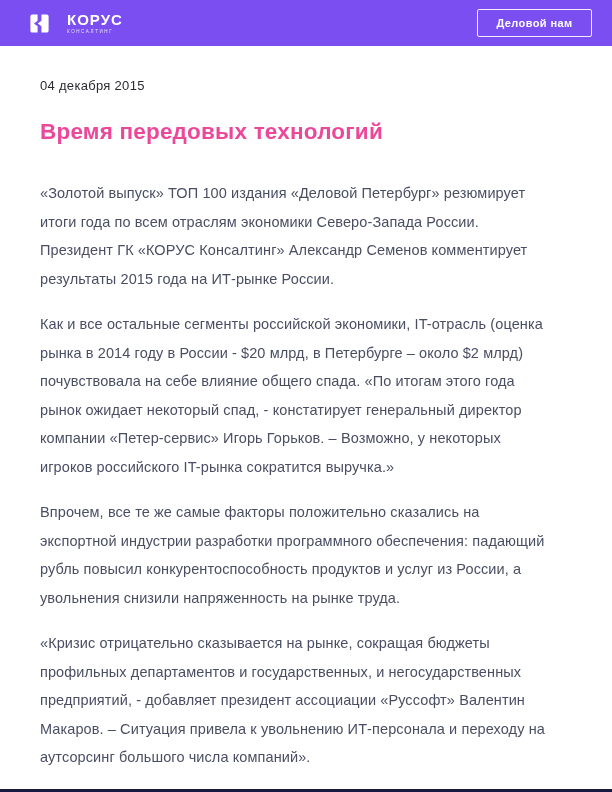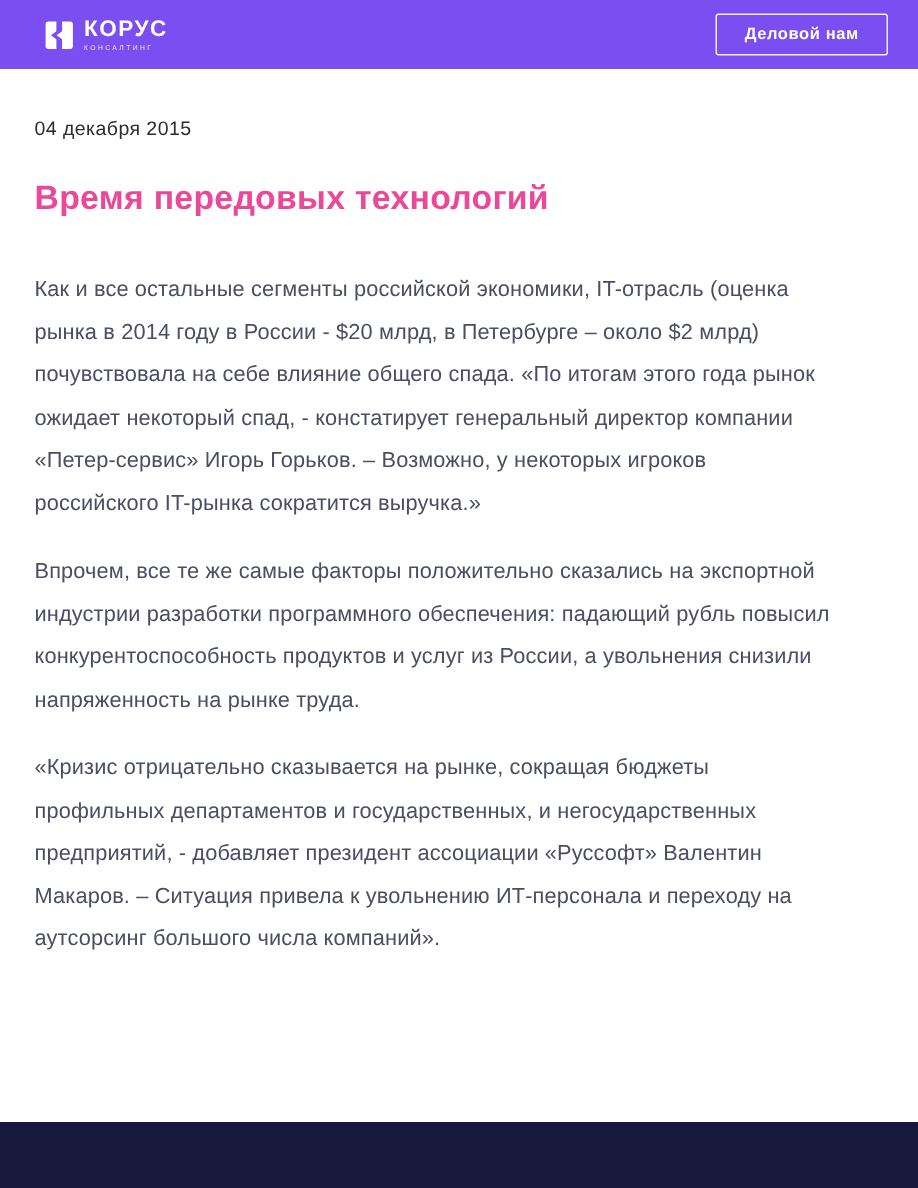--- a/index.html
+++ b/index.html
@@ -16,21 +16,21 @@
   
   .header {
     height: 46px;
     background: #7B4EF2;
     display: flex;
     align-items: center;
     justify-content: space-between;
     padding: 0 20px 0 28px;
     flex: 0 0 auto;
   }
-  .logo { display: flex; align-items: center; gap: 5px; cursor: pointer; }
+  .logo { display: flex; align-items: center; gap: 16px; cursor: pointer; }
   .logo-icon { width: 23px; height: 23px; display: block; }
   .logo-text { display: flex; flex-direction: column; line-height: 1; }
   .logo-title {
     color: #ffffff; font-weight: bold; font-size: 15px;
     letter-spacing: 1px;
   }
   .logo-subtitle {
     color: rgba(255,255,255,0.85); font-size: 4.5px;
     letter-spacing: 1.6px; margin-top: 2.5px;
   }
@@ -43,21 +43,21 @@
     font-weight: bold;
     letter-spacing: 0.4px;
     border-radius: 2px;
     cursor: pointer;
   }
   .header .btn-outline { width: 115px; height: 28px; }
 
   
   .main {
     flex: 1 1 auto;
-    padding: 32px 57px 0 23px;
+    padding: 32px 57px 0 40px;
   }
   .article-date {
     font-size: 13px;
     color: #2B2B33;
     letter-spacing: 0.3px;
   }
   .article-title {
     margin-top: 26px;
     font-size: 22.5px;
     font-weight: bold;
@@ -102,20 +102,21 @@
       <span class="logo-subtitle">КОНСАЛТИНГ</span>
     </span>
   </div>
   <button class="btn-outline">Деловой нам</button>
 </header>
 
 <main class="main">
   <div class="article-date">04 декабря 2015</div>
   <h1 class="article-title">Время передовых технологий</h1>
   <div class="article-body">
+    <p>«Золотой выпуск» ТОП 100 издания «Деловой Петербург» резюмирует итоги года по всем отраслям экономики Северо-Запада России. Президент ГК «КОРУС Консалтинг» Александр Семенов комментирует результаты 2015 года на ИТ-рынке России.</p>
     <p>Как и все остальные сегменты российской экономики, IT-отрасль (оценка рынка в 2014 году в России - $20 млрд, в Петербурге – около $2 млрд) почувствовала на себе влияние общего спада. «По итогам этого года рынок ожидает некоторый спад, - констатирует генеральный директор компании «Петер-сервис» Игорь Горьков. – Возможно, у некоторых игроков российского IT-рынка сократится выручка.»</p>
     <p>Впрочем, все те же самые факторы положительно сказались на экспортной индустрии разработки программного обеспечения: падающий рубль повысил конкурентоспособность продуктов и услуг из России, а увольнения снизили напряженность на рынке труда.</p>
     <p>«Кризис отрицательно сказывается на рынке, сокращая бюджеты профильных департаментов и государственных, и негосударственных предприятий, - добавляет президент ассоциации «Руссофт» Валентин Макаров. – Ситуация привела к увольнению ИТ-персонала и переходу на аутсорсинг большого числа компаний».</p>
   </div>
 </main>
 
 <footer class="footer">
   
   
 </footer>

